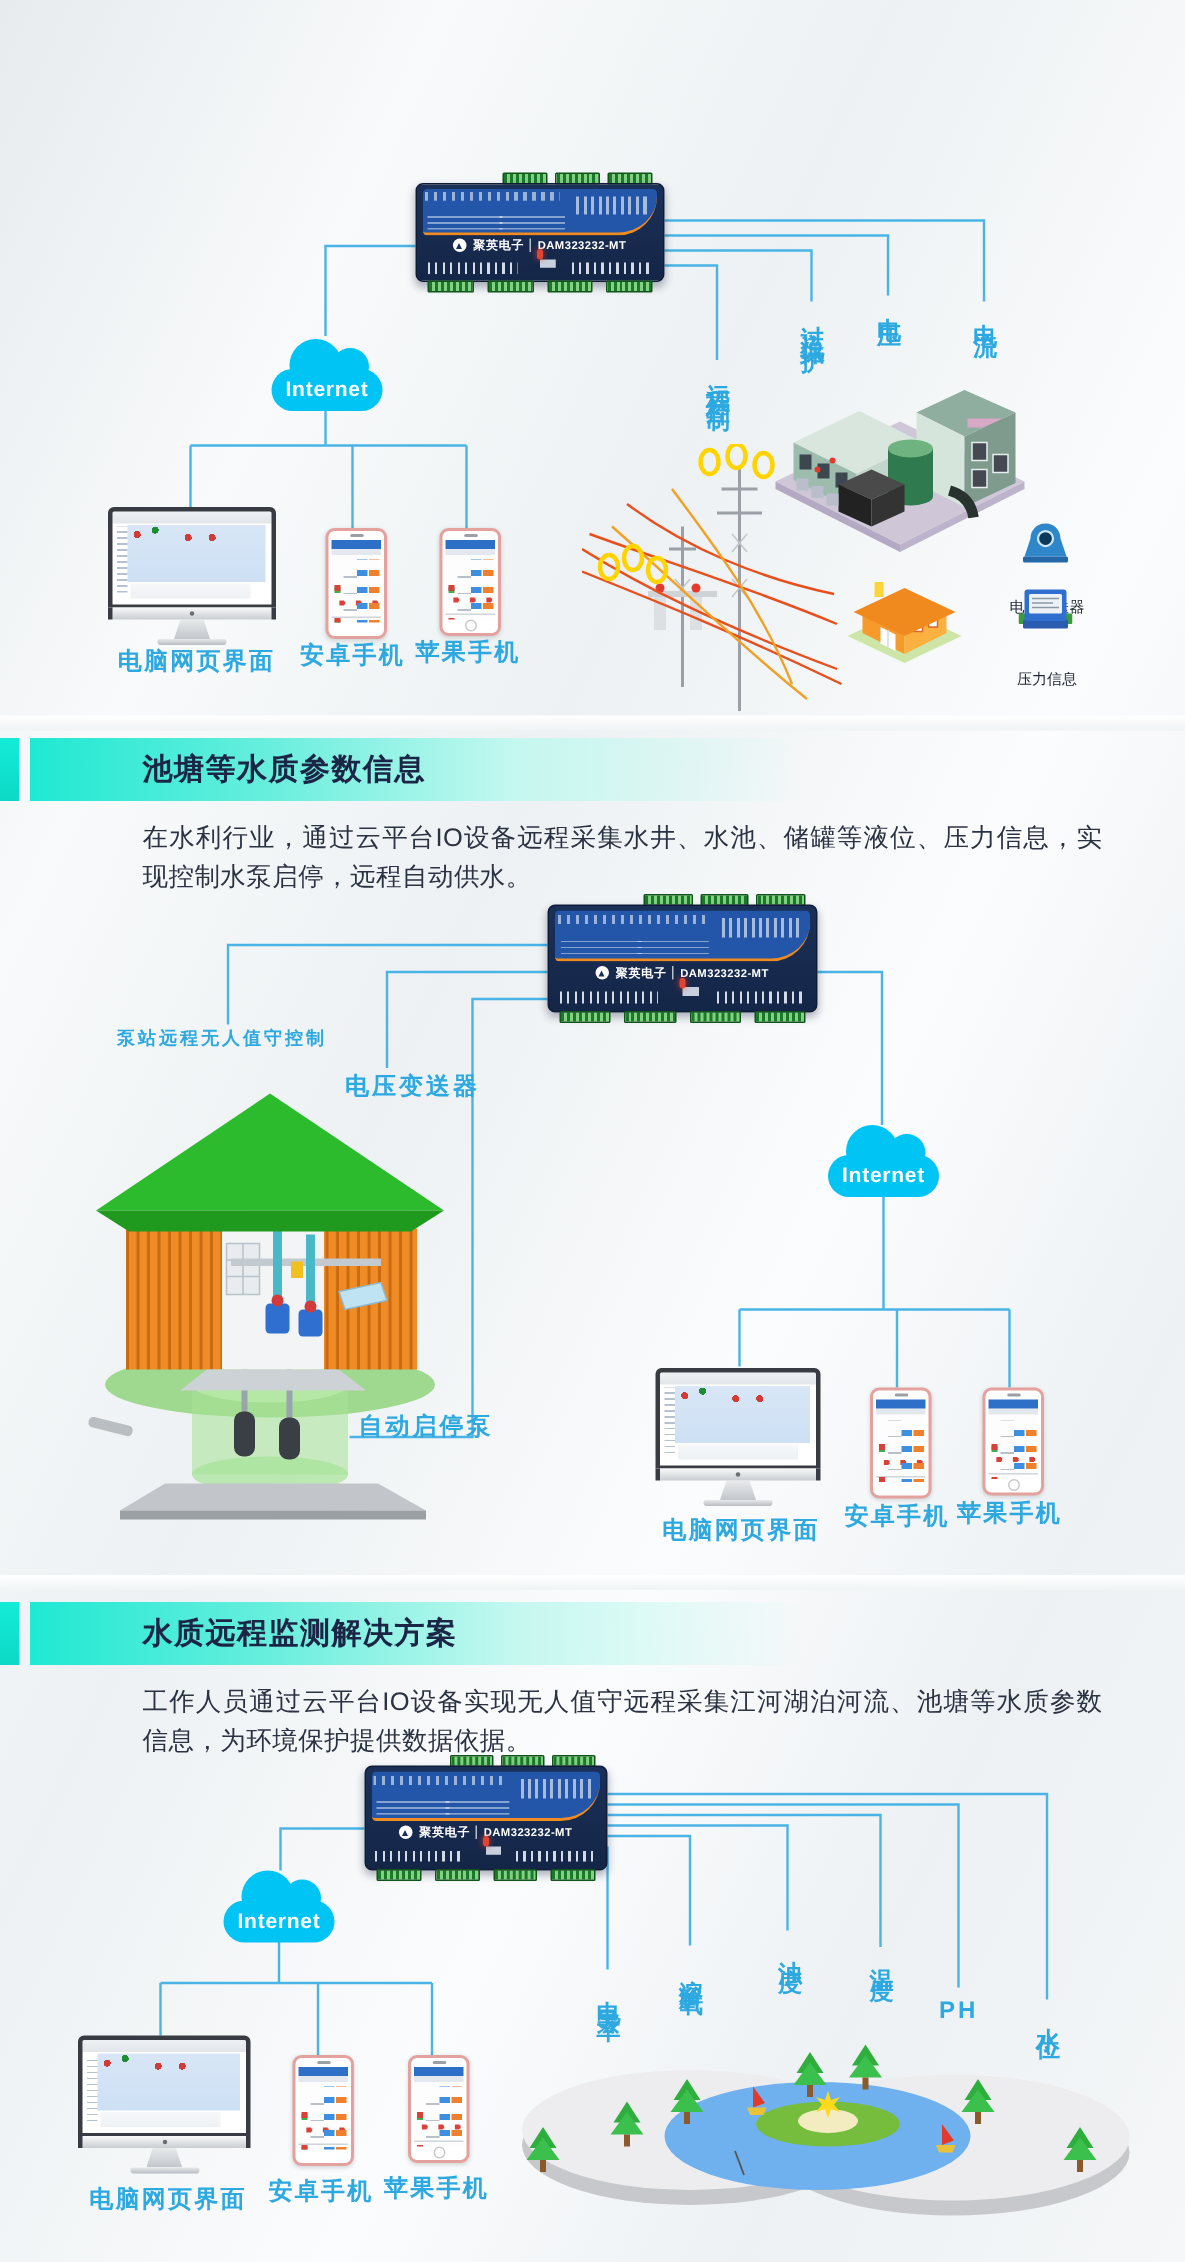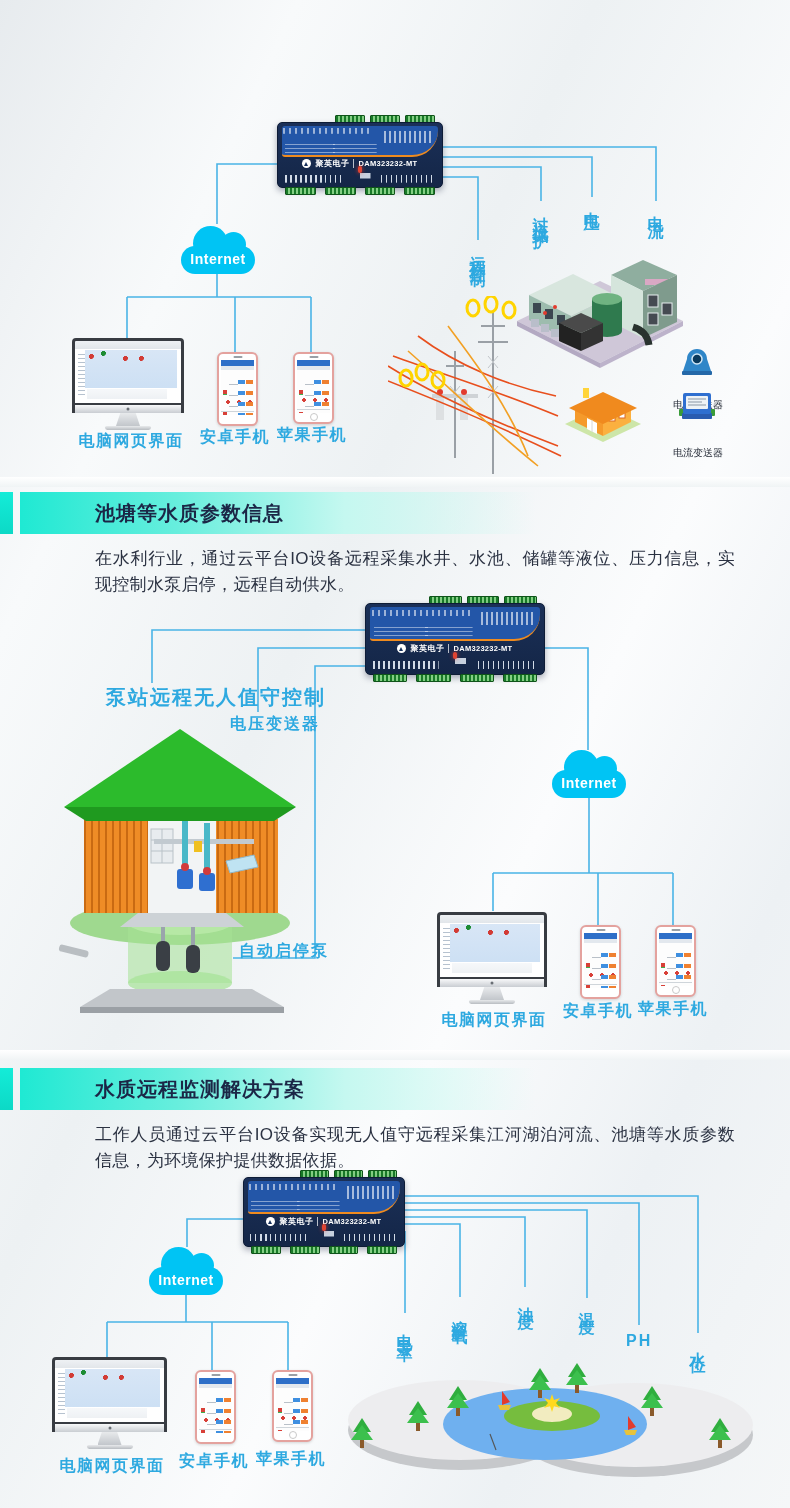--- a/index.html
+++ b/index.html
@@ -259,21 +259,21 @@
       <rect x="29" y="17" width="7" height="7" rx="1" fill="#3a9c3a"></rect>
       <rect x="3" y="21" width="30" height="6" rx="1" fill="#2a5cb0"></rect>
       <rect x="4" y="1" width="28" height="21" rx="2" fill="#2f6fd0"></rect>
       <rect x="7" y="4" width="22" height="13" rx="1" fill="#edf2f6"></rect>
       <g stroke="#8a97a5" stroke-width="1">
         <line x1="9" y1="7" x2="27" y2="7"></line>
           <line x1="9" y1="10" x2="23" y2="10"></line>
           <line x1="9" y1="13" x2="27" y2="13"></line>
       </g>
     </svg>
-    <div class="tlabel" style="left:698px;top:427px;">电流变送器</div>
+    <div class="tlabel" style="left:698px;top:427px;">压力信息</div>
   </div>
 
   <div class="gap" style="top:477px;"></div>
 
   <div class="sec" style="top:487px;height:573px;">
     <div class="sechead" style="top:5px;">
       <div class="chip"></div>
       <div class="bar"></div>
       <div class="ttl">池塘等水质参数信息</div>
     </div>
@@ -305,21 +305,21 @@
         <span class="dam-led"></span>
       </div>
       <div class="dam-tb">
           <i></i>
           <i></i>
           <i></i>
           <i></i>
         </div>
     </div>
 
-    <div class="hlabel" style="left:78px;top:197px;font-size:20px;margin-left:28px;">泵站远程无人值守控制</div>
+    <div class="hlabel" style="left:78px;top:197px;font-size:12px;">泵站远程无人值守控制</div>
     <div class="hlabel" style="left:230px;top:227px;">电压变送器</div>
     <div class="hlabel" style="left:239px;top:454px;">自动启停泵</div>
 
     <svg class="illus" style="left:58px;top:224px;" width="245" height="305" viewBox="0 0 245 305">
       <defs>
         <pattern id="slats" width="7" height="10" patternUnits="userSpaceOnUse">
           <rect width="7" height="10" fill="#ef8c26"></rect>
           <rect x="5" width="2" height="10" fill="#c96a12"></rect>
         </pattern>
       </defs>

